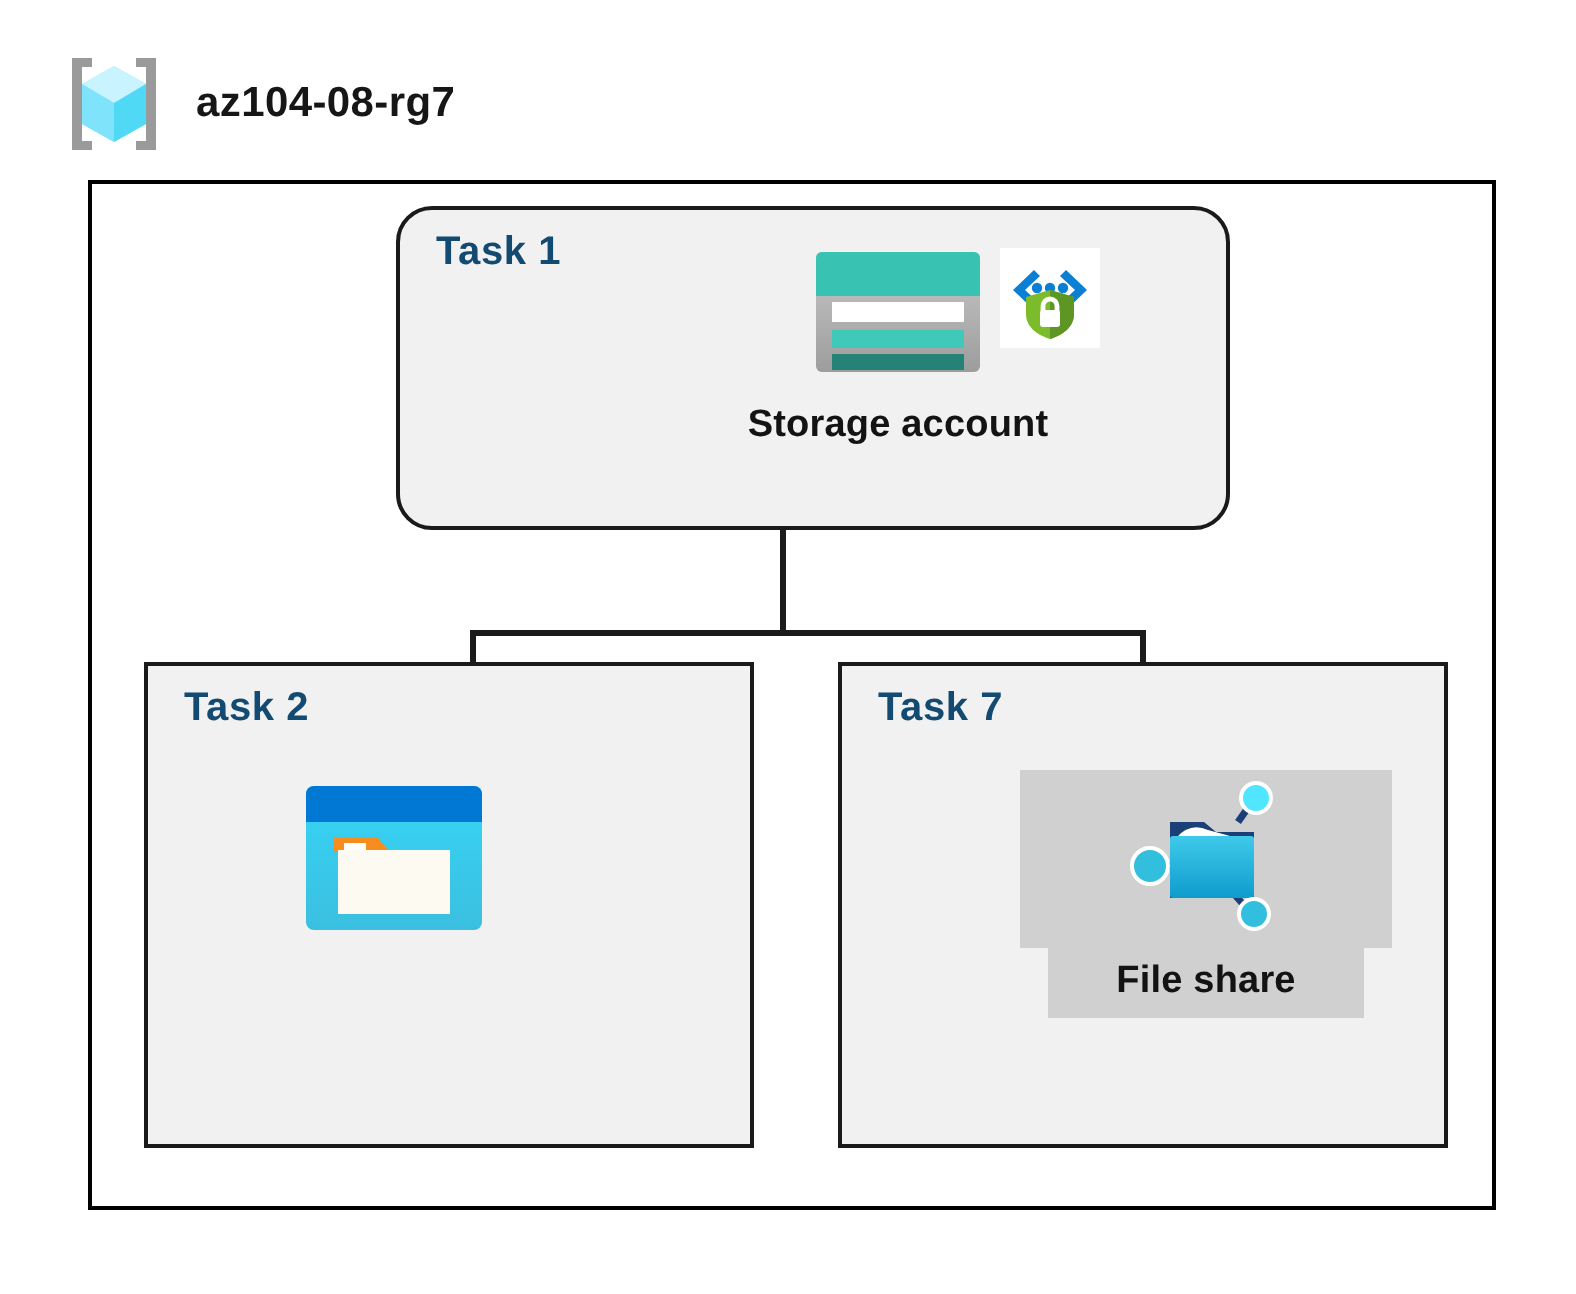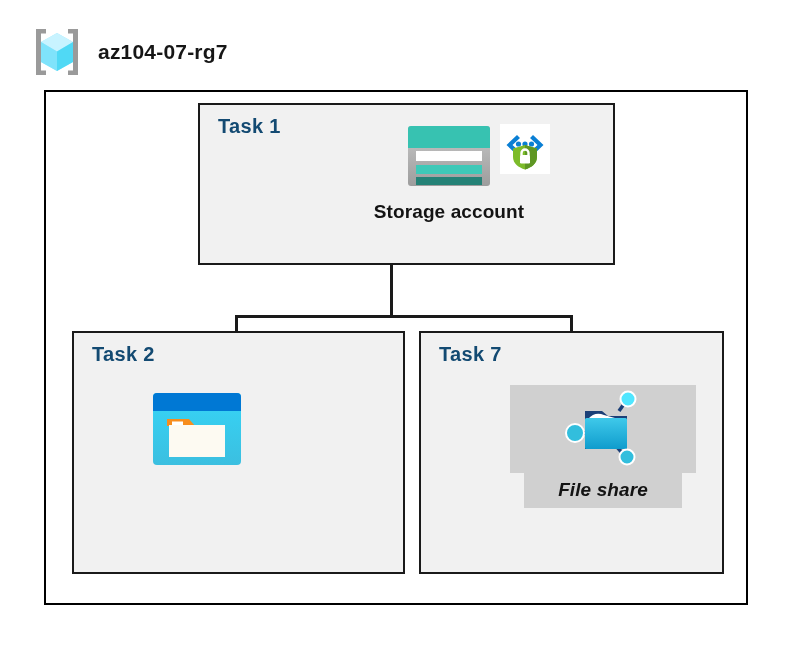--- a/index.html
+++ b/index.html
@@ -53,22 +53,22 @@
     box-sizing: border-box;
   }
 
   
   .task-box {
     position: absolute;
     border: 2px solid #1a1a1a;
     background: #f1f1f1;
     box-sizing: border-box;
   }
-  #task1-box { left: 198px; top: 103px; width: 417px; height: 162px; }
-  #task2-box { left: 72px;  top: 331px; width: 333px; height: 243px; }
+  #task1-box { left: 198px; top: 103px; width: 417px; height: 162px; border-radius: 18px; }
+  #task2-box { left: 72px;  top: 331px; width: 305px; height: 243px; }
   #task3-box { left: 419px; top: 331px; width: 305px; height: 243px; }
 
   .task-label {
     position: absolute;
     left: 18px;
     top: 10px;
     font-size: 20px;
     font-weight: bold;
     color: #134a72;
     letter-spacing: 0.3px;
@@ -84,21 +84,20 @@
   .node-caption {
     font-size: 19px;
     font-weight: bold;
     color: #131313;
     white-space: nowrap;
     letter-spacing: 0.1px;
   }
   .node-caption.highlighted {
     background: #d0d0d0;
     padding: 6px 34px 7px 34px;
-    font-style: italic;
   }
 
   
   #storage-node { left: 348px; top: 124px; }
   #storage-node .icon-row {
     display: flex;
     align-items: flex-start;
     gap: 8px;
     margin-bottom: 9px;
     margin-left: 58px;
@@ -138,21 +137,21 @@
         <path d="M16 3 L6 3 L6 49 L16 49 L16 44.5 L11 44.5 L11 7.5 L16 7.5 Z" fill="#9a9a9a"></path>
 
         <path d="M38 3 L48 3 L48 49 L38 49 L38 44.5 L43 44.5 L43 7.5 L38 7.5 Z" fill="#9a9a9a"></path>
 
         <path d="M27 7 L43 16 L43 36 L27 45 L11 36 L11 16 Z" fill="#9cebff"></path>
         <path d="M27 7 L43 16 L27 25.5 L11 16 Z" fill="#c8f3ff"></path>
         <path d="M27 25.5 L43 16 L43 36 L27 45 Z" fill="#50d9f5"></path>
         <path d="M27 25.5 L11 16 L11 36 L27 45 Z" fill="#7fe3fb"></path>
       </svg>
     </span>
-    <span class="rg-title">az104-07-rg7</span>
+    <span class="rg-title">az104-08-rg7</span>
   </div>
 
   <div class="outer-box"></div>
 
   <div class="conn conn-v" id="conn-trunk"></div>
   <div class="conn conn-h" id="conn-bus"></div>
   <div class="conn conn-v" id="conn-left"></div>
   <div class="conn conn-v" id="conn-right"></div>
 
   <div class="task-box" id="task1-box">

